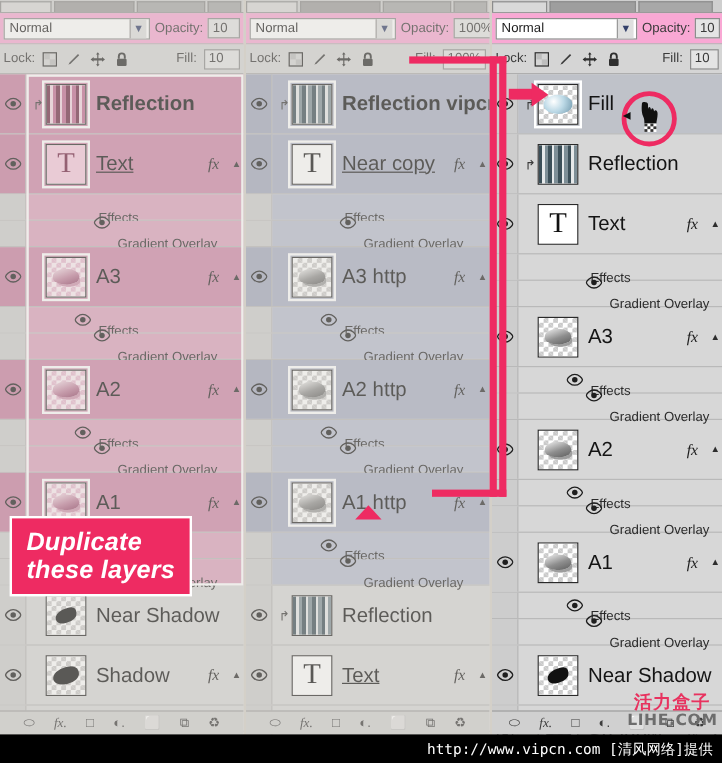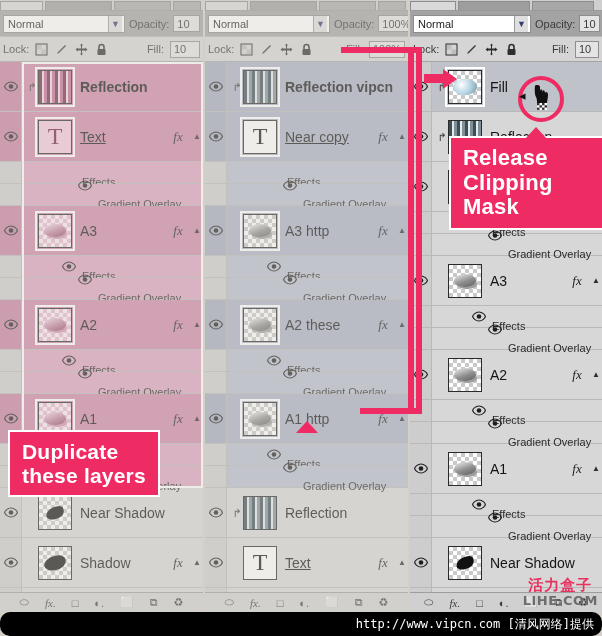--- a/index.html
+++ b/index.html
@@ -23,21 +23,21 @@
   
   .tabstrip { height:11px; background:#cfcfcf; border-bottom:1px solid #9a9a9a;
               display:flex; align-items:flex-end; }
   .tabstrip .tab { height:9px; margin-right:2px; background:#b4b4b4; border:1px solid #8c8c8c; border-bottom:none;}
   .tabstrip .tab.t1 { width:46px; background:#d9d9d9;}
   .tabstrip .tab.t2 { width:72px; background:#9e9e9e;}
   .tabstrip .tab.t3 { width:62px; background:#a8a8a8;}
   .tabstrip .tab.t4 { width:30px; background:#a8a8a8;}
 
   
-  .blendrow { height:26px; background:#a3a3a3; display:flex; align-items:center;
+  .blendrow { height:26px; background:#f9a8d4; display:flex; align-items:center;
               padding:0 3px; gap:4px; border-bottom:1px solid #b6b6b6; }
   .blendsel { flex:0 0 auto; height:18px; background:#fff; border:1px solid #8d8d8d;
               display:flex; align-items:center; justify-content:space-between;
               font-size:11px; color:#1c1c1c; padding:0 2px 0 4px; }
   #panel-left  .blendsel { width:122px; }
   #panel-mid   .blendsel { width:122px; }
   #panel-right .blendsel { width:118px; }
   .caret { width:14px; height:16px; background:#dfdfdf; border-left:1px solid #9a9a9a;
            display:flex; align-items:center; justify-content:center; font-size:9px; color:#33406b; }
   .lbl { font-size:11px; color:#3a3a3a; white-space:nowrap; }
@@ -85,21 +85,21 @@
           background:linear-gradient(160deg,#f2f2f2,#8e8e8e 55%,#5e5e5e);
           box-shadow:2px 3px 0 -1px #9d9d9d; }
   .blob.pinkb { background:linear-gradient(160deg,#f6dfe9,#c07f9c 55%,#8e3f63);
                 box-shadow:2px 3px 0 -1px #cf93ae; }
   .shadowblob { width:22px; height:14px; background:#111; border-radius:60% 40% 55% 45%;
                 transform:rotate(-12deg); }
   .shadowblob.near { width:18px; height:12px; border-radius:70% 30% 60% 40%; }
   .glowblob { width:24px; height:16px; border-radius:50%;
               background:radial-gradient(circle at 35% 35%,#ffffff,#bcd9e6 45%,#6f97ab); }
 
-  .lname { font-size:14px; color:#141414; white-space:nowrap; }
+  .lname { font-size:17px; color:#141414; white-space:nowrap; }
   .lname.bold { font-weight:bold; }
   .lname.underline { text-decoration:underline; }
 
   .subname { font-size:11px; color:#2a2a2a;margin-top:18px; }
   .sub .indent1 { padding-left:36px; display:flex; align-items:center; gap:6px; }
   .sub .indent2 { padding-left:52px; display:flex; align-items:flex-start; gap:6px; }
 
   .fxcell { width:26px; flex:0 0 26px; display:flex; align-items:center; justify-content:center;
             font-family:"Liberation Serif",serif; font-style:italic; font-size:13px; color:#1d1d1d; }
   .arrcell { width:12px; flex:0 0 12px; display:flex; align-items:center; justify-content:center;
@@ -143,21 +143,21 @@
   .ring { position:absolute; border:4px solid #ee2b62; border-radius:50%; }
   .cursorglyph { position:absolute; font-size:20px; color:#111; }
 
   
   .watermark { position:absolute; right:4px; bottom:28px; z-index:45; text-align:center;
                font-family:"DejaVu Sans", sans-serif; }
   .wm-cn { color:#e8325f; font-size:15px; font-weight:bold; letter-spacing:1px; }
   .wm-en { color:#6d6d6d; font-size:13px; font-weight:bold; letter-spacing:.5px; margin-top:-2px;}
   .footer { position:absolute; left:0; bottom:0; width:602px; height:24px; background:#000;
             color:#fff; font-family:"DejaVu Sans Mono", monospace; font-size:12px;
-            display:flex; align-items:center; justify-content:flex-end; padding-right:8px; z-index:60;border-radius:10px;}
+            display:flex; align-items:center; justify-content:flex-end; padding-right:8px; z-index:60;}
 </style>
 </head>
 <body>
 
 <div class="stage">
 
   <div class="panel faded" id="panel-left">
     <div class="tabstrip">
       <div class="tab t1"></div>
       <div class="tab t2"></div>
@@ -655,21 +655,21 @@
           </div>
           <div class="rowbody">
             <span class="clipmark"></span>
             <div class="thumb sel">
               <div class="checker" style="position: absolute; inset: 0px;">
                 <div class="blobwrap">
                   <div class="blob"></div>
                 </div>
               </div>
             </div>
-            <span class="lname">A2 these</span>
+            <span class="lname">A2 http</span>
             <span class="spacer"></span>
             <span class="fxcell">fx</span>
             <span class="arrcell">▲</span>
           </div>
         </div>
         <div class="row sub selblueLight">
           <div class="eyecell"></div>
           <div class="rowbody">
             <div class="indent1">
               <span style="display: inline-flex; width: 14px;">
@@ -1154,29 +1154,22 @@
       <rect x="6" y="19" width="2.5" height="2.3" fill="#333"></rect>
       <rect x="11" y="19" width="2.5" height="2.3" fill="#333"></rect>
       <rect x="8.5" y="21.3" width="2.5" height="2.3" fill="#333"></rect>
       <rect x="13.5" y="21.3" width="2.5" height="2.3" fill="#333"></rect>
       <rect x="6" y="23.6" width="2.5" height="2.3" fill="#333"></rect>
       <rect x="11" y="23.6" width="2.5" height="2.3" fill="#333"></rect>
     </svg>
   </div>
   <div class="anno cursorglyph" style="left:519px; top:88px; font-size:13px;">◂</div>
 
-  <div class="anno" style="left:451px; top:138px;">
-    <div class="ctri up" style="left:74px; top:-11px;"></div>
-    <div class="callout">
-      <div>Release</div>
-      <div>Clipping Mask</div>
-    </div>
-  </div>
-
-  <div class="anno" style="left:10px; top:432px;">
+
+  <div class="anno" style="left:10px; top:432px;font-style:italic;">
     <div class="ctri up" style="left:286px; top:-11px;"></div>
     <div class="callout small">
       <div>Duplicate</div>
       <div>these layers</div>
     </div>
   </div>
 
   <div class="watermark">
     <div class="wm-cn">活力盒子</div>
     <div class="wm-en">LIHE.COM</div>

